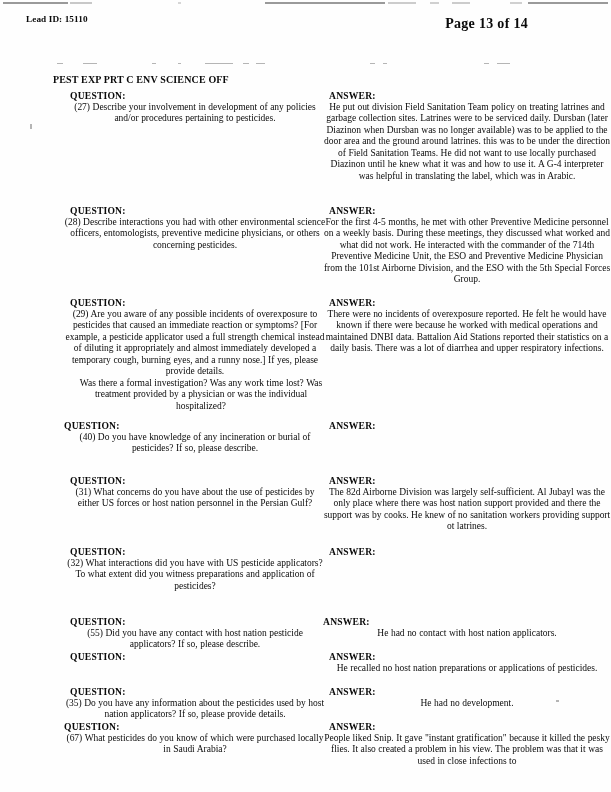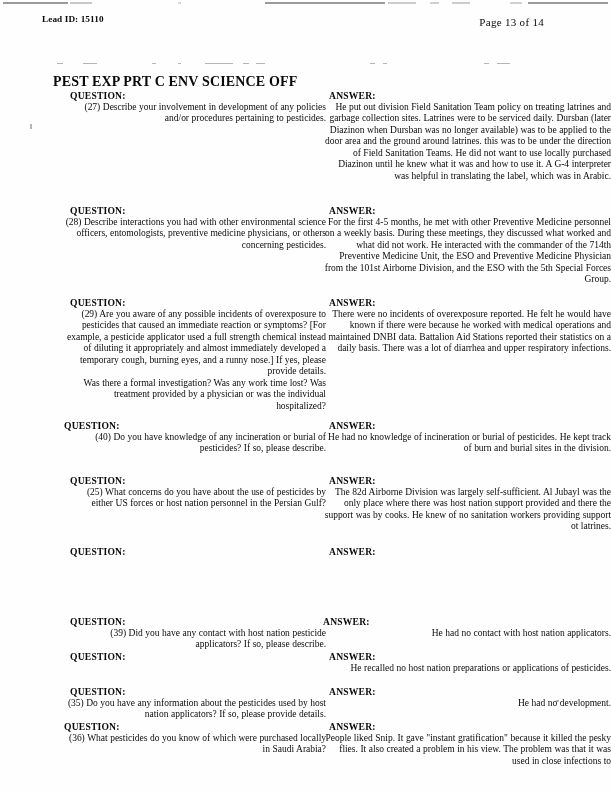--- a/index.html
+++ b/index.html
@@ -47,48 +47,48 @@
   
   .speck {
     position: absolute;
     background: #b5b5b5;
     height: 1px;
   }
 
   .header {
     position: absolute;
     top: 14px;
-    left: 16px;
+    left: 0;
     width: 550px;
     height: 16px;
   }
   .lead-id {
     position: absolute;
     left: 26px;
     top: 0;
     font-size: 9.2px;
     font-weight: bold;
     letter-spacing: .1px;
     white-space: nowrap;
   }
   .page-num {
     position: absolute;
     right: 22px;
     top: 2px;
-    font-size: 11px;
-    font-weight: normal;
+    font-size: 14px;
+    font-weight: bold;
     letter-spacing: .3px;
     white-space: nowrap;
   }
 
   .title {
     position: absolute;
     left: 53px;
     top: 74px;
-    font-size: 14px;
+    font-size: 10px;
     font-weight: bold;
     letter-spacing: .15px;
     white-space: nowrap;
   }
 
   .body-area {
     position: absolute;
     left: 0;
     top: 90px;
     width: 611px;
@@ -119,21 +119,21 @@
     font-size: 9.6px;
     font-weight: bold;
     letter-spacing: .2px;
     margin-left: 6px;
     line-height: 11.6px;
   }
   .txt {
     font-size: 9.5px;
     line-height: 11.55px;
     letter-spacing: -.02px;
-    text-align: right;
+    text-align: center;
     word-spacing: .2px;
   }
   .nolabelgap { margin-left: 0; }
 </style>
 </head>
 <body>
 
 <div class="page">
 
   <div class="scan-edge">
@@ -189,44 +189,45 @@
         <div class="txt" style="margin-left:12px;">Was there a formal investigation?  Was any work  time lost?  Was treatment provided by a physician or was the individual hospitalized?</div>
       </div>
 
       <div class="blk" style="top:330px;">
         <div class="lbl nolabelgap">QUESTION:</div>
         <div class="txt">(40)  Do you have knowledge of any incineration or burial of pesticides?  If so, please describe.</div>
       </div>
 
       <div class="blk" style="top:385px;">
         <div class="lbl">QUESTION:</div>
-        <div class="txt">(25)  What concerns do you have about the use of pesticides by either US forces or host nation personnel in the Persian Gulf?</div>
+        <div class="txt">(31)  What concerns do you have about the use of pesticides by either US forces or host nation personnel in the Persian Gulf?</div>
       </div>
 
       <div class="blk" style="top:456px;">
         <div class="lbl">QUESTION:</div>
+        <div class="txt">(32)  What interactions did you have with US pesticide applicators?  To what extent did you witness preparations and application of pesticides?</div>
       </div>
 
       <div class="blk" style="top:526px;">
         <div class="lbl">QUESTION:</div>
-        <div class="txt">(39)  Did you have any contact with host nation pesticide applicators?  If so, please describe.</div>
+        <div class="txt">(55)  Did you have any contact with host nation pesticide applicators?  If so, please describe.</div>
       </div>
 
       <div class="blk" style="top:561px;">
         <div class="lbl">QUESTION:</div>
       </div>
 
       <div class="blk" style="top:596px;">
         <div class="lbl">QUESTION:</div>
         <div class="txt">(35)  Do you have any information about the pesticides used by host nation applicators?  If so, please provide details.</div>
       </div>
 
       <div class="blk" style="top:631px;">
         <div class="lbl nolabelgap">QUESTION:</div>
-        <div class="txt">(36)  What pesticides do you know of which were purchased locally in Saudi Arabia?</div>
+        <div class="txt">(67)  What pesticides do you know of which were purchased locally in Saudi Arabia?</div>
       </div>
 
     </div>
 
     <div class="col-a">
 
       <div class="blk" style="top:0px;">
         <div class="lbl">ANSWER:</div>
         <div class="txt">He put out division Field Sanitation Team policy on treating latrines and garbage collection sites.  Latrines were to be serviced daily.  Dursban (later Diazinon when Dursban was no longer available) was to be applied to the door area and the ground around latrines.  this was to be under the direction of Field Sanitation Teams.  He did not want to use locally purchased Diazinon until he knew what it was and how to use it.  A G-4 interpreter was helpful in translating the label, which was in Arabic.</div>
       </div>
@@ -236,21 +237,20 @@
         <div class="txt">For the first 4-5 months, he met with other Preventive Medicine personnel on a weekly basis.  During these meetings, they discussed what worked and what did not work.  He interacted with the commander of the 714th Preventive Medicine Unit, the ESO and Preventive Medicine Physician from the 101st Airborne Division, and the ESO with the 5th Special Forces Group.</div>
       </div>
 
       <div class="blk" style="top:207px;">
         <div class="lbl">ANSWER:</div>
         <div class="txt">There were no incidents of overexposure reported.  He felt he would have known if there were because he worked with medical operations and maintained DNBI data.  Battalion Aid Stations reported their statistics on a daily basis.  There was a lot of diarrhea and upper respiratory infections.</div>
       </div>
 
       <div class="blk" style="top:330px;">
         <div class="lbl">ANSWER:</div>
-        <div class="txt">He had no knowledge of incineration or burial of pesticides.  He kept track of burn and burial sites in the division.</div>
       </div>
 
       <div class="blk" style="top:385px;">
         <div class="lbl">ANSWER:</div>
         <div class="txt">The 82d Airborne Division was largely self-sufficient.  Al Jubayl was the only place where there was host nation support provided and there the support was by cooks.  He knew of no sanitation workers providing support ot latrines.</div>
       </div>
 
       <div class="blk" style="top:456px;">
         <div class="lbl">ANSWER:</div>
       </div>

